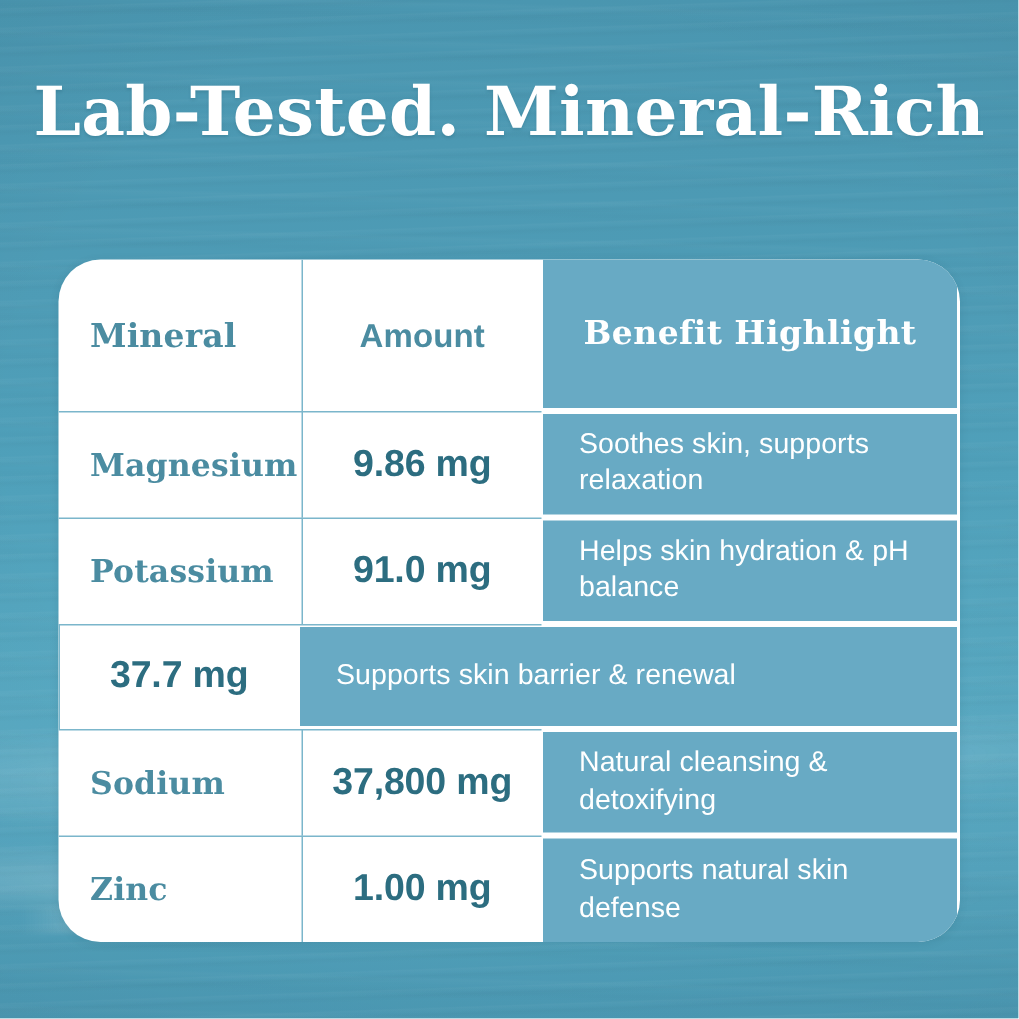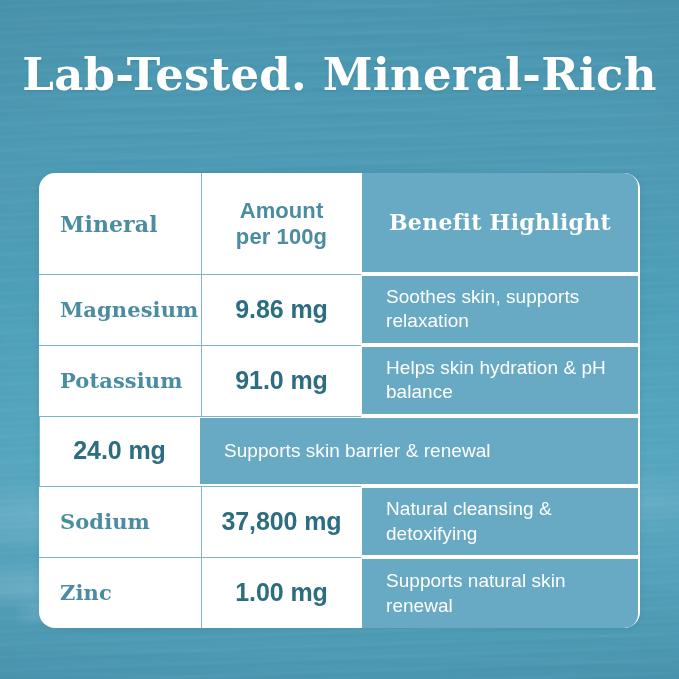--- a/index.html
+++ b/index.html
@@ -119,21 +119,21 @@
   }
 
   
   .card {
     position: absolute;
     left: 39px;
     top: 173px;
     width: 601px;
     height: 455px;
     background: #ffffff;
-    border-radius: 16px;
+    border-radius: 28px;
     box-shadow: 0 1px 6px rgba(18,62,80,0.10);
     overflow: hidden;
     display: flex;
     flex-direction: column;
   }
 
   .row {
     display: flex;
     flex: 0 0 auto;
     position: relative;
@@ -236,21 +236,20 @@
 
   <div class="title">Lab-Tested. Mineral-Rich</div>
 
   <div class="card">
 
     <div class="row row-header">
       <div class="cell-mineral">Mineral</div>
       <div class="cell-amount">
         <div>
           <div>Amount</div>
-          <div>per 100g</div>
         </div>
       </div>
       <div class="cell-benefit">Benefit Highlight</div>
     </div>
 
     <div class="row row-data">
       <div class="cell-mineral">Magnesium</div>
       <div class="cell-amount">9.86 mg</div>
       <div class="cell-benefit">
           <span class="benefit-text">Soothes skin, supports relaxation</span>
@@ -259,36 +258,36 @@
 
     <div class="row row-data">
       <div class="cell-mineral">Potassium</div>
       <div class="cell-amount">91.0 mg</div>
       <div class="cell-benefit">
           <span class="benefit-text">Helps skin hydration &amp; pH balance</span>
         </div>
     </div>
 
     <div class="row row-data">
-      <div class="cell-amount">24.0 mg</div>
+      <div class="cell-amount">37.7 mg</div>
       <div class="cell-benefit">
           <span class="benefit-text">Supports skin barrier &amp; renewal</span>
         </div>
     </div>
 
     <div class="row row-data">
       <div class="cell-mineral">Sodium</div>
       <div class="cell-amount">37,800 mg</div>
       <div class="cell-benefit">
           <span class="benefit-text">Natural cleansing &amp; detoxifying</span>
         </div>
     </div>
 
     <div class="row row-data">
       <div class="cell-mineral">Zinc</div>
       <div class="cell-amount">1.00 mg</div>
       <div class="cell-benefit">
-          <span class="benefit-text">Supports natural skin renewal</span>
+          <span class="benefit-text">Supports natural skin defense</span>
         </div>
     </div>
 
   </div>
 </div>
 
 </body></html>

